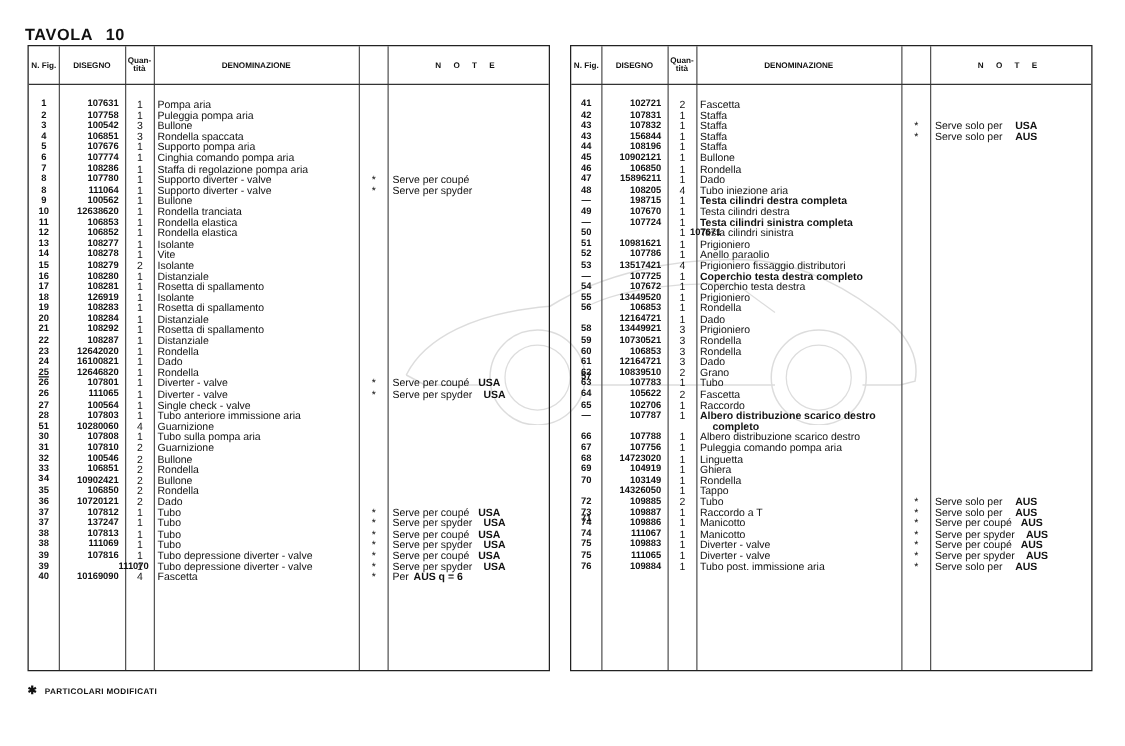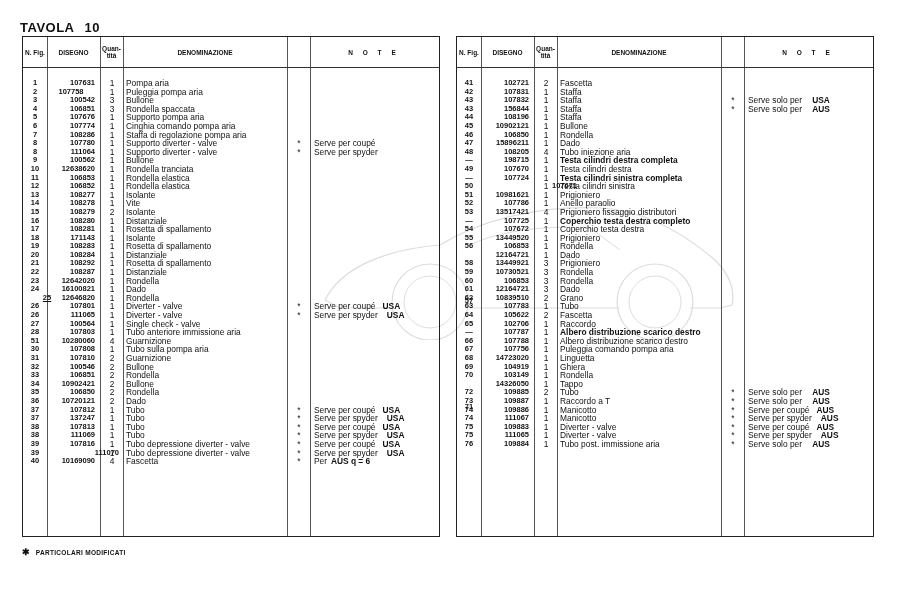--- a/index.html
+++ b/index.html
@@ -64,21 +64,21 @@
       <div class="row">
         <span class="c fig" style="left: 0px;">1</span>
         <span class="c dis" style="left: 24px;">107631</span>
         <span class="c qty" style="left: 81px;">1</span>
         <span class="c den" style="left: 103px;">Pompa aria</span>
         <span class="c star" style="left: 266px;"></span>
         <span class="c note" style="left: 291px;"></span>
       </div>
       <div class="row">
         <span class="c fig" style="left: 0px;">2</span>
-        <span class="c dis" style="left: 24px; text-align: center;">107758</span>
+        <span class="c dis" style="left: 24px;">107758</span>
         <span class="c qty" style="left: 81px;">1</span>
         <span class="c den" style="left: 103px;">Puleggia pompa aria</span>
         <span class="c star" style="left: 266px;"></span>
         <span class="c note" style="left: 291px;"></span>
       </div>
       <div class="row">
         <span class="c fig" style="left: 0px;">3</span>
         <span class="c dis" style="left: 24px;">100542</span>
         <span class="c qty" style="left: 81px;">3</span>
         <span class="c den" style="left: 103px;">Bullone</span>
@@ -200,21 +200,21 @@
       <div class="row">
         <span class="c fig" style="left: 0px;">17</span>
         <span class="c dis" style="left: 24px;">108281</span>
         <span class="c qty" style="left: 81px;">1</span>
         <span class="c den" style="left: 103px;">Rosetta di spallamento</span>
         <span class="c star" style="left: 266px;"></span>
         <span class="c note" style="left: 291px;"></span>
       </div>
       <div class="row">
         <span class="c fig" style="left: 0px;">18</span>
-        <span class="c dis" style="left: 24px;">171143</span>
+        <span class="c dis" style="left: 24px;">126919</span>
         <span class="c qty" style="left: 81px;">1</span>
         <span class="c den" style="left: 103px;">Isolante</span>
         <span class="c star" style="left: 266px;"></span>
         <span class="c note" style="left: 291px;"></span>
       </div>
       <div class="row">
         <span class="c fig" style="left: 0px;">19</span>
         <span class="c dis" style="left: 24px;">108283</span>
         <span class="c qty" style="left: 81px;">1</span>
         <span class="c den" style="left: 103px;">Rosetta di spallamento</span>
@@ -255,21 +255,21 @@
       </div>
       <div class="row">
         <span class="c fig" style="left: 0px;">24</span>
         <span class="c dis" style="left: 24px;">16100821</span>
         <span class="c qty" style="left: 81px;">1</span>
         <span class="c den" style="left: 103px;">Dado</span>
         <span class="c star" style="left: 266px;"></span>
         <span class="c note" style="left: 291px;"></span>
       </div>
       <div class="row">
-        <span class="c fig" style="left: 12px; text-decoration: underline;">25</span>
+        <span class="c fig" style="left: 0px; text-decoration: underline;">25</span>
         <span class="c dis" style="left: 24px;">12646820</span>
         <span class="c qty" style="left: 81px;">1</span>
         <span class="c den" style="left: 103px;">Rondella</span>
         <span class="c star" style="left: 266px;"></span>
         <span class="c note" style="left: 291px;"></span>
       </div>
       <div class="row">
         <span class="c fig" style="left: 0px;">26</span>
         <span class="c dis" style="left: 24px;">107801</span>
         <span class="c qty" style="left: 81px;">1</span>
@@ -682,20 +682,28 @@
         <span class="c note" style="left: 291px;"></span>
       </div>
       <div class="row bold">
         <span class="c fig" style="left: 0px;">—</span>
         <span class="c dis" style="left: 24px;">107787</span>
         <span class="c qty" style="left: 81px;">1</span>
         <span class="c den" style="left: 103px;">Albero distribuzione scarico destro</span>
         <span class="c star" style="left: 266px;"></span>
         <span class="c note" style="left: 291px;"></span>
       </div>
+      <div class="row bold cont">
+        <span class="c fig" style="left: 0px;"></span>
+        <span class="c dis" style="left: 24px;"></span>
+        <span class="c qty" style="left: 81px;"></span>
+        <span class="c den" style="left: 103px;">completo</span>
+        <span class="c star" style="left: 266px;"></span>
+        <span class="c note" style="left: 291px;"></span>
+      </div>
       <div class="row">
         <span class="c fig" style="left: 0px;">66</span>
         <span class="c dis" style="left: 24px;">107788</span>
         <span class="c qty" style="left: 81px;">1</span>
         <span class="c den" style="left: 103px;">Albero distribuzione scarico destro</span>
         <span class="c star" style="left: 266px;"></span>
         <span class="c note" style="left: 291px;"></span>
       </div>
       <div class="row">
         <span class="c fig" style="left: 0px;">67</span>

